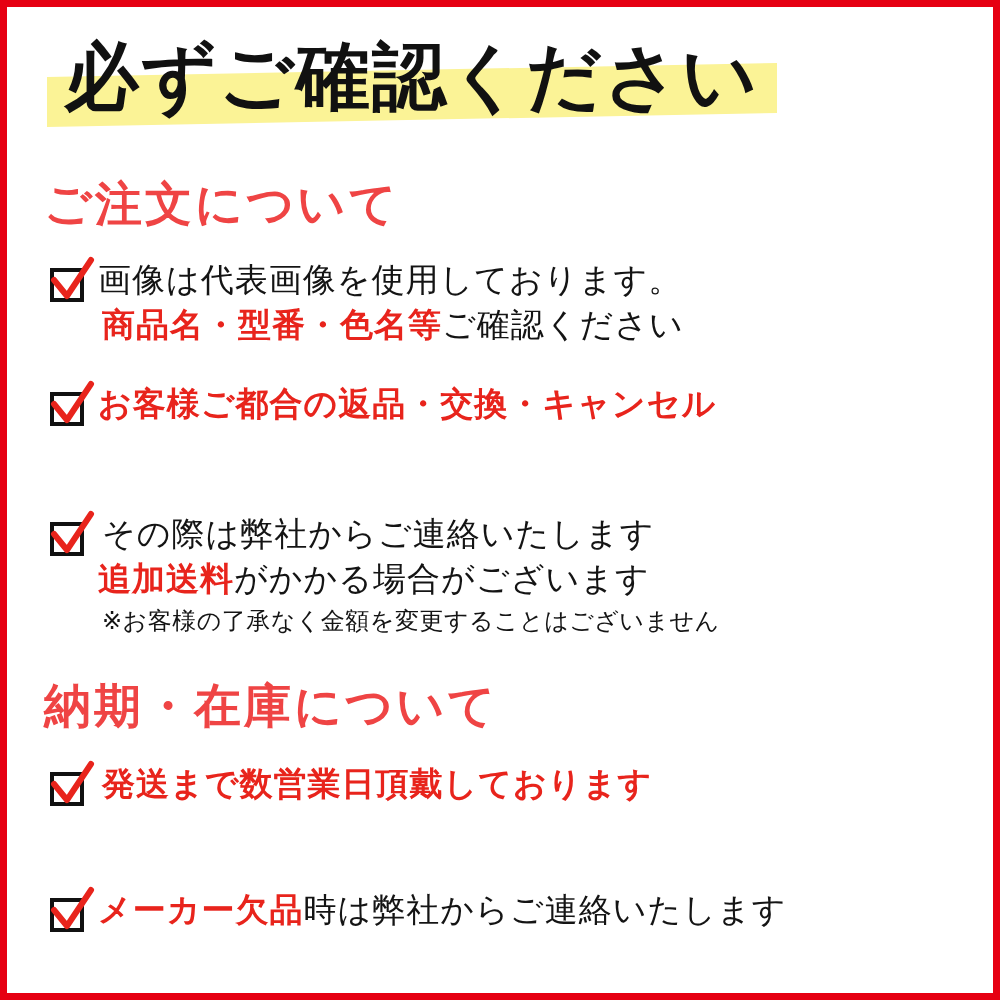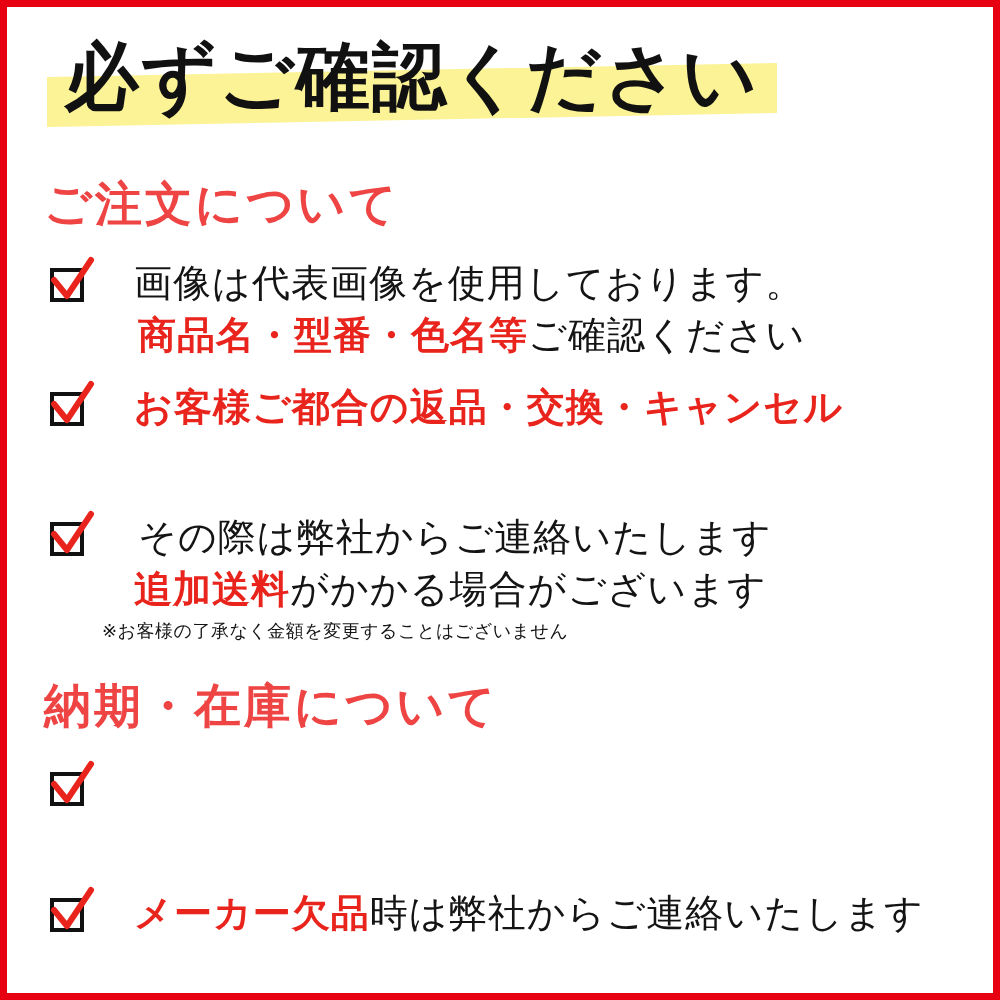--- a/index.html
+++ b/index.html
@@ -106,31 +106,30 @@
     position: absolute;
     left: 0; top: -6px;
     width: 46px;
     height: 50px;
     overflow: visible;
   }
   .lines {
     flex: 1 1 auto;
   }
   .line {
-    font-size: 38px;
+    font-size: 33px;
     line-height: 1.36;
     color: #141414;
     letter-spacing: 1px;
     white-space: nowrap;
-    margin-left: 36px;
   }
   .line.indent { padding-left: 4px; }
   .red-b { color: #e8241c; font-weight: bold; }
   .note {
-    font-size: 18px;
+    font-size: 24px;
     line-height: 1.3;
     color: #141414;
     letter-spacing: 0.5px;
     white-space: nowrap;
     padding-left: 4px;
     margin-top: 4px;
   }
 
   #item1 { top: 258px; }
   #item2 { top: 382px; }
@@ -194,20 +193,21 @@
   <div class="section-head" id="sec2-head">納期・在庫について</div>
 
   <div class="item" id="item4">
     <span class="check">
       <span class="box"></span>
       <svg viewBox="0 0 46 50" aria-hidden="true">
         <path d="M6 22 L19 38 L43 2" fill="none" stroke="#e8241c" stroke-width="6" stroke-linecap="round" stroke-linejoin="round"></path>
       </svg>
     </span>
     <span class="lines">
+      <div class="line indent red-b">発送まで数営業日頂戴しております</div>
     </span>
   </div>
 
   <div class="item" id="item5">
     <span class="check">
       <span class="box"></span>
       <svg viewBox="0 0 46 50" aria-hidden="true">
         <path d="M6 22 L19 38 L43 2" fill="none" stroke="#e8241c" stroke-width="6" stroke-linecap="round" stroke-linejoin="round"></path>
       </svg>
     </span>

